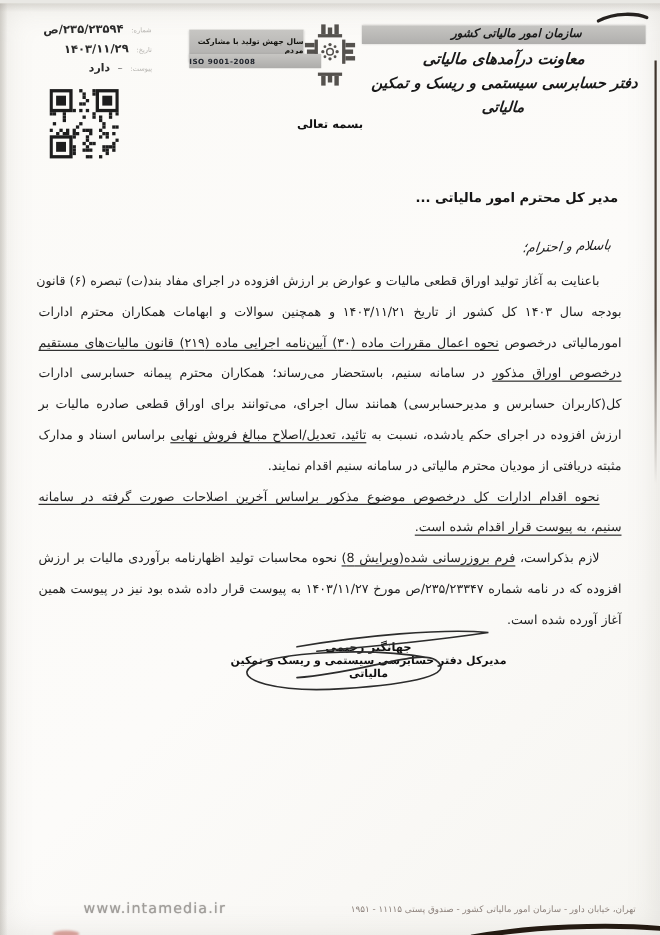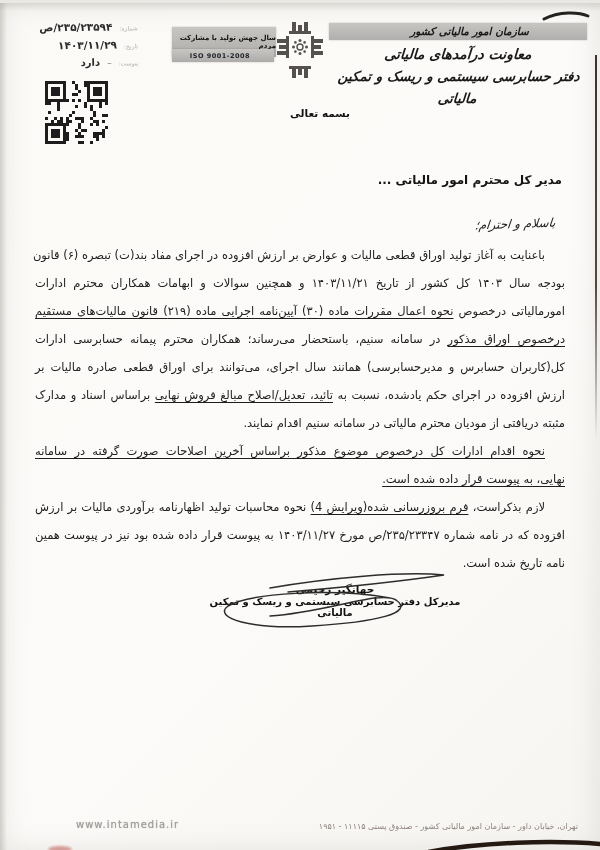--- a/index.html
+++ b/index.html
@@ -22,34 +22,34 @@
   .qr{position:absolute;left:45px;top:78px;width:63px;height:66px;}
 
   
   .emblem{position:absolute;left:277px;top:19px;width:46px;height:56px;}
 
   
   .band{position:absolute;background:linear-gradient(180deg,#c7c6c3,#adacaa);
         box-shadow:0 0 2px rgba(0,0,0,.2);display:flex;align-items:center;justify-content:center;}
   .band-slogan{left:172px;top:24px;width:104px;height:30px;}
   .band-slogan span{font-size:7px;font-weight:bold;color:#14140f;direction:rtl;}
-  .band-iso{left:172px;top:46px;width:96px;height:13px;justify-content:center;padding-right:6px;}
+  .band-iso{left:172px;top:46px;width:96px;height:13px;justify-content:flex-start;padding-right:24px;}
   .band-iso span{font-size:6.5px;font-weight:bold;color:#20242c;letter-spacing:.5px;}
 
   
   .org{position:absolute;right:8px;top:20px;width:268px;direction:rtl;text-align:center;}
   .org-line{font-style:italic;font-weight:bold;color:#191919;transform:skewX(-4deg);}
   .org-line.l1{font-size:10.5px;line-height:20px;background:linear-gradient(180deg,#c6c5c2,#aeadab);
                box-shadow:0 0 2px rgba(0,0,0,.2);margin-bottom:4px;transform:none;}
   .org-line.l2{font-size:10.5px;line-height:17px;background:linear-gradient(180deg,#c6c5c2,#b0afad);
                box-shadow:0 0 2px rgba(0,0,0,.2);margin-bottom:3px;width:88%;margin-right:auto;margin-left:auto;transform:none;padding-left:23px;}
   .org-line.l3{font-size:14px;line-height:22px;}
   .org-line.l4{font-size:13.5px;line-height:22px;}
 
-  .bismillah{position:absolute;left:250px;top:104px;width:100px;text-align:right;
+  .bismillah{position:absolute;left:250px;top:104px;width:100px;text-align:center;
              font-weight:bold;font-size:10.5px;color:#111;}
 
   
   .recipients{position:absolute;right:38px;top:165px;width:530px;direction:rtl;text-align:right;}
   .recipients div{font-weight:bold;font-size:12px;line-height:24px;color:#151515;}
 
   .salutation{position:absolute;right:44px;top:214px;font-size:12px;color:#222;
               font-style:italic;transform:rotate(-2deg) skewX(-8deg);direction:rtl;}
 
   
@@ -60,21 +60,21 @@
   .bline.indent{padding-right:20px;}
   .bline .u{text-decoration:underline;text-underline-offset:3px;}
 
   
   .sig{position:absolute;left:205px;top:580px;width:260px;text-align:center;direction:rtl;}
   .sig-name{font-weight:bold;font-size:10.5px;color:#111;}
   .sig-title{font-weight:bold;font-size:10px;color:#111;margin-top:1px;}
   .sig-scrawl{position:absolute;left:208px;top:565px;width:250px;height:75px;pointer-events:none;}
 
   
-  .site{position:absolute;left:76px;top:816px;font-size:10px;color:#a09d99;letter-spacing:1px;
+  .site{position:absolute;left:76px;top:816px;font-size:13px;color:#a09d99;letter-spacing:1px;
         text-shadow:0 0 1px rgba(120,120,120,.6);}
   .address{position:absolute;right:22px;top:819px;font-size:8px;color:#8d827c;direction:rtl;}
 
   
   .edge-right{position:absolute;right:3px;top:52px;width:2.5px;height:385px;
               background:linear-gradient(180deg,#3d332c 0%,#55483f 60%,rgba(90,80,70,0) 100%);}
   .corner-swoosh{position:absolute;left:541px;top:6px;width:50px;height:14px;}
   .bottom-curve{position:absolute;left:428px;top:836px;width:172px;height:14px;}
   .red-smudge{position:absolute;left:48px;top:843px;width:24px;height:6px;border-radius:50%;
               background:#c5736b;opacity:.65;filter:blur(1px);}
@@ -249,24 +249,24 @@
 
   <div class="body-text">
     <div class="bline indent"><span>باعنایت به آغاز تولید اوراق قطعی مالیات و عوارض بر ارزش افزوده در اجرای مفاد بند(ت) تبصره (۶) قانون</span></div>
     <div class="bline"><span>بودجه سال ۱۴۰۳ کل کشور از تاریخ ۱۴۰۳/۱۱/۲۱ و همچنین سوالات و ابهامات همکاران محترم ادارات</span></div>
     <div class="bline"><span>امورمالیاتی درخصوص </span><span class="u">نحوه اعمال مقررات ماده (۳۰) آیین‌نامه اجرایی ماده (۲۱۹) قانون مالیات‌های مستقیم</span></div>
     <div class="bline"><span class="u">درخصوص اوراق مذکور</span><span> در سامانه سنیم، باستحضار می‌رساند؛ همکاران محترم پیمانه حسابرسی ادارات</span></div>
     <div class="bline"><span>کل(کاربران حسابرس و مدیرحسابرسی) همانند سال اجرای، می‌توانند برای اوراق قطعی صادره مالیات بر</span></div>
     <div class="bline"><span>ارزش افزوده در اجرای حکم یادشده، نسبت به </span><span class="u">تائید، تعدیل/اصلاح مبالغ فروش نهایی</span><span> براساس اسناد و مدارک</span></div>
     <div class="bline last"><span>مثبته دریافتی از مودیان محترم مالیاتی در سامانه سنیم اقدام نمایند.</span></div>
     <div class="bline indent"><span class="u">نحوه اقدام ادارات کل درخصوص موضوع مذکور براساس آخرین اصلاحات صورت گرفته در سامانه</span></div>
-    <div class="bline last"><span class="u">نهایی، به پیوست قرار داده شده است.</span></div>
-    <div class="bline indent"><span>لازم بذکراست، </span><span class="u">فرم بروزرسانی شده(ویرایش 4)</span><span> نحوه محاسبات تولید اظهارنامه برآوردی مالیات بر ارزش</span></div>
+    <div class="bline last"><span class="u">سنیم، به پیوست قرار اقدام شده است.</span></div>
+    <div class="bline indent"><span>لازم بذکراست، </span><span class="u">فرم بروزرسانی شده(ویرایش 8)</span><span> نحوه محاسبات تولید اظهارنامه برآوردی مالیات بر ارزش</span></div>
     <div class="bline"><span>افزوده که در نامه شماره ۲۳۵/۲۳۳۴۷/ص مورخ ۱۴۰۳/۱۱/۲۷ به پیوست قرار داده شده بود نیز در پیوست همین</span></div>
-    <div class="bline last"><span>نامه تاریخ شده است.</span></div>
+    <div class="bline last"><span>آغاز آورده شده است.</span></div>
   </div>
 
   <div class="sig">
     <div class="sig-name">جهانگیر رحیمی</div>
     <div class="sig-title">مدیرکل دفتر حسابرسی سیستمی و ریسک و تمکین مالیاتی</div>
   </div>
   <svg class="sig-scrawl" viewBox="0 0 250 75" xmlns="http://www.w3.org/2000/svg">
     <g fill="none" stroke="#2c2c2c" stroke-width="1.5" stroke-linecap="round">
       <path d="M62,20 C120,10 195,3 236,7 C195,13 128,20 80,24"></path>
       <path d="M182,30 C125,20 42,25 20,38 C4,50 44,62 104,58 C168,54 207,45 188,32 C172,22 120,44 62,48"></path>

